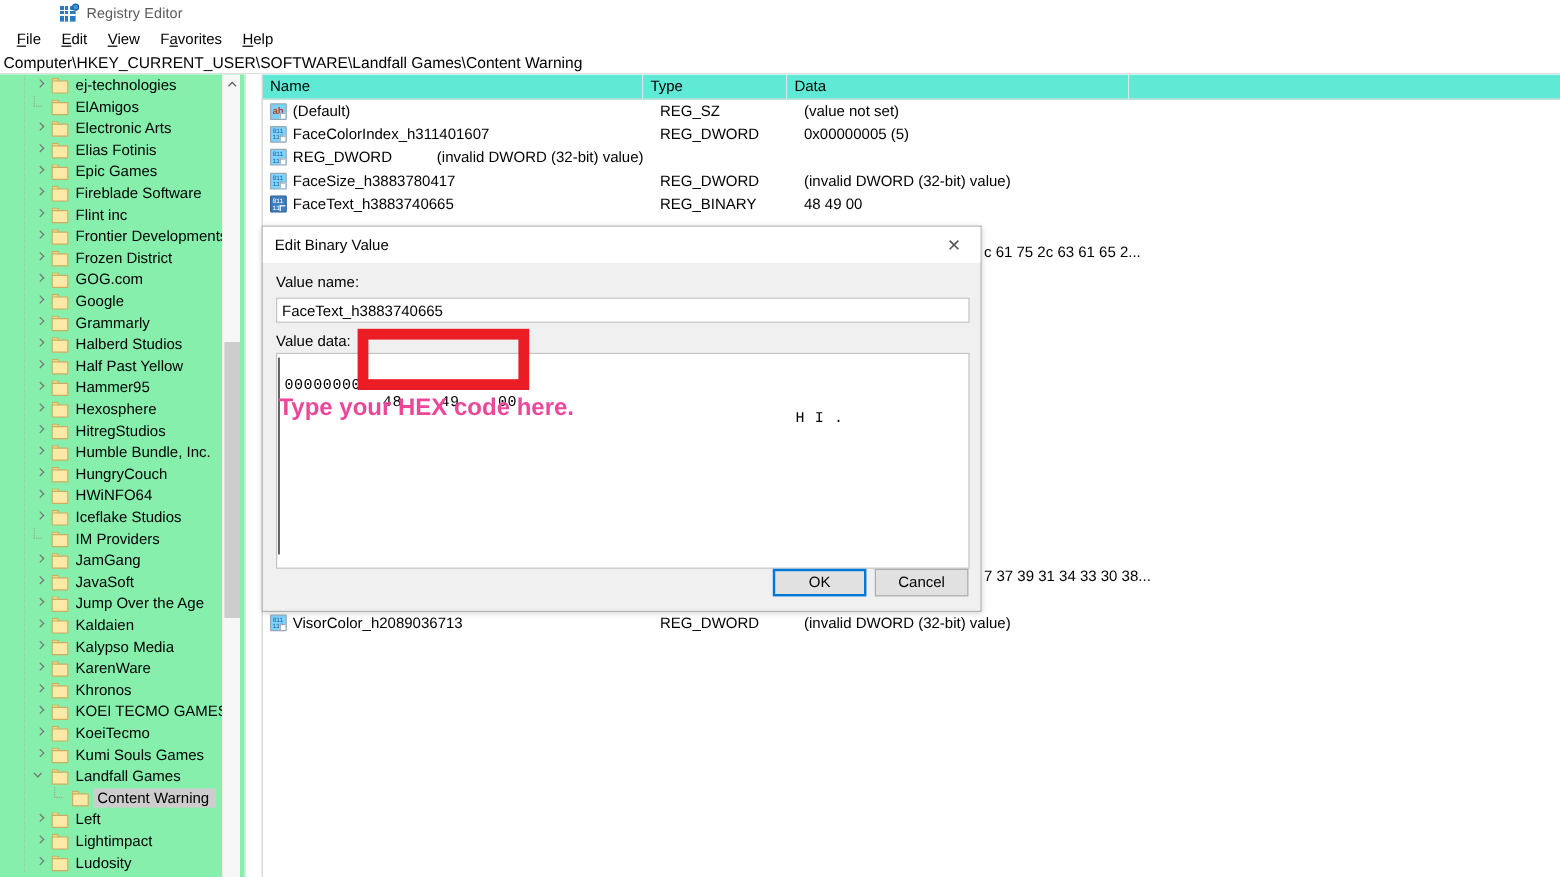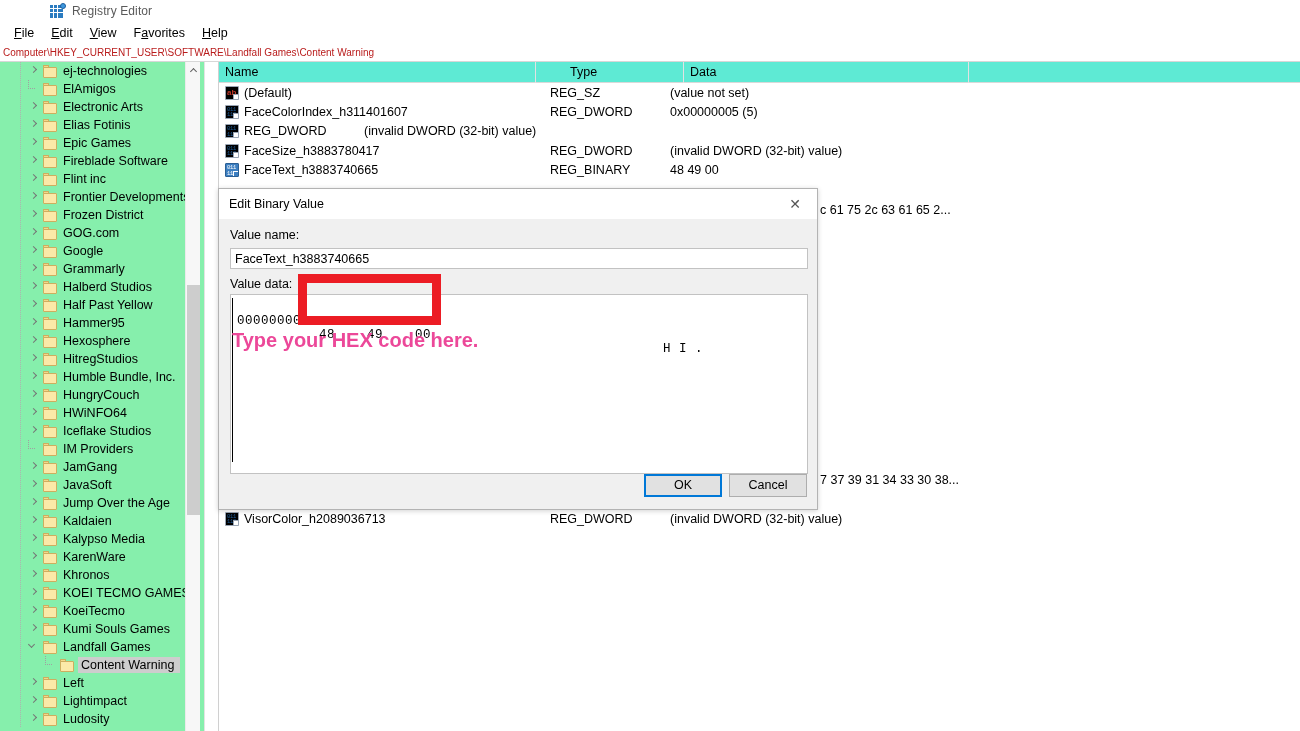--- a/index.html
+++ b/index.html
@@ -64,21 +64,21 @@
   .menu-item .acc { text-decoration: underline; }
 
   
   .addressbar {
     position: absolute; left: 0; top: 44px;
     width: 1300px; height: 18px;
     background: #ffffff;
     border-bottom: 1px solid #d7d7d7;
     display: flex; align-items: center;
     padding-left: 3px;
-    font-size: 10px; color: #b91c1c;
+    font-size: 13px; color: #000000;
     overflow: hidden; white-space: nowrap;
   }
 
   
   .content {
     position: absolute; left: 0; top: 62px;
     width: 1300px; height: 669px;
     background: #ffffff;
   }
 
@@ -208,36 +208,36 @@
   }
   .hcell {
     font-size: 12.5px; color: #000;
     padding: 3px 0 0 6px;
     border-right: 1px solid #e2e2e2;
     height: 21px;
     white-space: nowrap;
     cursor: default;
   }
   .hcell.c-name { width: 317px; }
-  .hcell.c-type { width: 120px; margin-left: 28px; }
+  .hcell.c-type { width: 120px; }
   .hcell.c-data { width: 285px; }
   .hcell.c-pad { flex: 1; border-right: none; }
 
   .list-rows { position: absolute; left: 0; top: 21px; width: 1082px; }
   .list-row {
     height: 19.4px;
     display: flex; align-items: center;
     font-size: 12.5px; color: #000;
     white-space: nowrap; cursor: default;
   }
   .val-icon {
     width: 14px; height: 14px; flex: none;
     margin-left: 6px; margin-right: 5px;
     position: relative;
-    background: #000000;
+    background: #7dd3fc;
     border: 1px solid #9aa6b5;
     border-radius: 1px;
     overflow: hidden;
   }
   .val-icon .fold {
     position: absolute; right: 0; bottom: 0;
     width: 5px; height: 5px;
     background: #ffffff;
     border-top: 1px solid #9aa6b5;
     border-left: 1px solid #9aa6b5;

